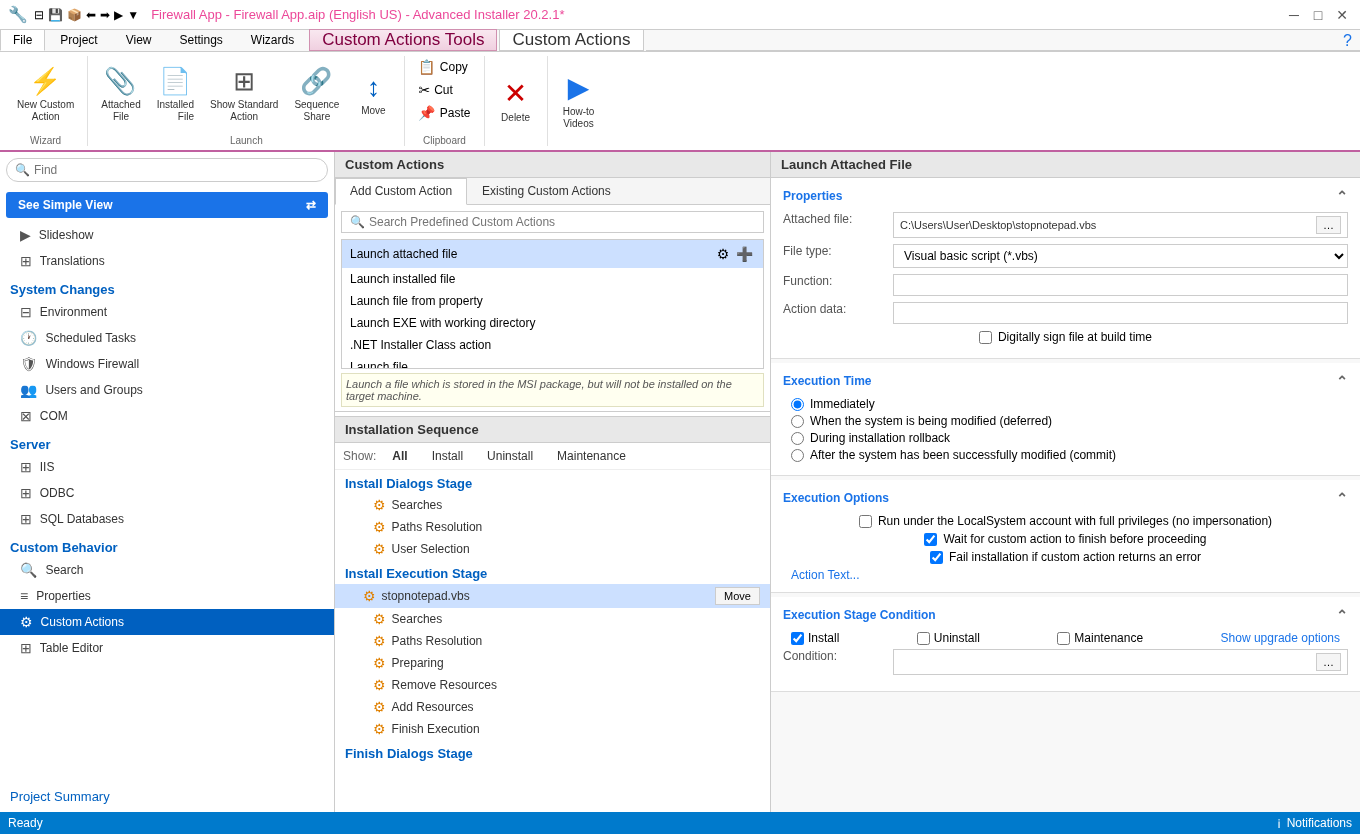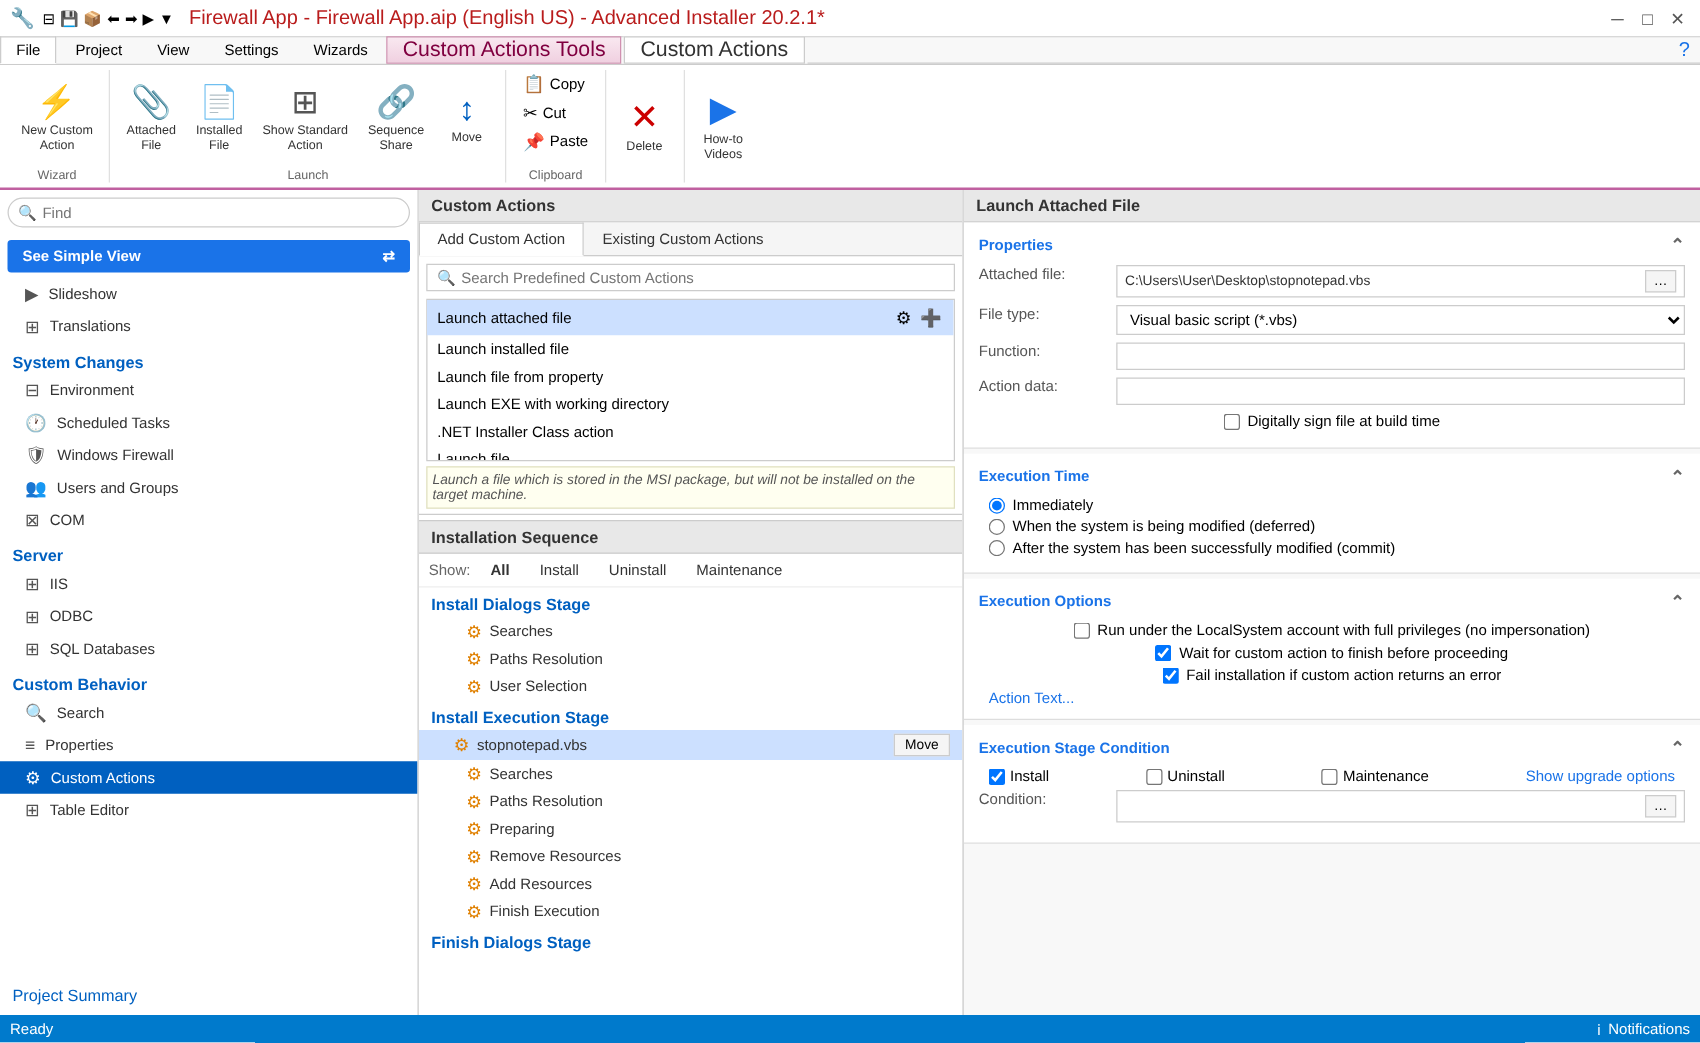--- a/index.html
+++ b/index.html
@@ -1,20 +1,20 @@
 <!DOCTYPE html>
 <html><head>
   <meta charset="utf-8">
   <style>
     * { box-sizing: border-box; margin: 0; padding: 0; font-family: 'Segoe UI', Arial, sans-serif; font-size: 12px; }
     body { background: #f0f0f0; width: 1360px; height: 834px; overflow: hidden; display: flex; flex-direction: column; }
 
     
     .title-bar { background: #fff; display: flex; align-items: center; height: 30px; border-bottom: 1px solid #ccc; padding: 0 8px; }
-    .title-bar-title { flex: 1; font-size: 16px; color: #b91c1c; }
+    .title-bar-title { flex: 1; font-size: 13px; color: #ec4899; }
     .title-bar-buttons { display: flex; gap: 4px; }
     .title-bar-btn { width: 20px; height: 20px; background: none; border: none; cursor: pointer; font-size: 14px; color: #555; display: flex; align-items: center; justify-content: center; }
 
     
     .ribbon-tabs { display: flex; background: #f8f8f8; border-bottom: 1px solid #ccc; height: 22px; align-items: flex-end; }
     .ribbon-tab { padding: 3px 12px; font-size: 12px; cursor: pointer; border: 1px solid transparent; margin-right: 2px; height: 22px; display: flex; align-items: center; }
     .ribbon-tab.active { background: #fff; border-color: #ccc; border-bottom-color: #fff; }
     .ribbon-tab-group { background: linear-gradient(to bottom, #f9e8f0, #f0d0e0); padding: 3px 12px; font-size: 17px; cursor: pointer; border: 1px solid #d090b0; margin-right: 2px; height: 22px; display: flex; align-items: center; color: #800040; }
     .ribbon-tab-group.sub { background: #fff; color: #333; border-color: #ccc; }
 
@@ -151,21 +151,21 @@
 
   <div class="ribbon-section">
     <div class="ribbon-section-content" style="gap:2px;">
       <div class="ribbon-btn">
         <div class="icon" style="font-size:26px; color:#0060c0;">📎</div>
         <div class="label" style="white-space:pre-line; text-align:center;">Attached
 File</div>
       </div>
       <div class="ribbon-btn">
         <div class="icon" style="font-size:26px; color:#0060c0;">📄</div>
-        <div class="label" style="white-space:pre-line; text-align:center;">Installed
+        <div class="label" style="white-space:pre-line; text-align:right;">Installed
 File</div>
       </div>
       <div class="ribbon-btn">
         <div class="icon" style="font-size:26px; color:#555;">⊞</div>
         <div class="label" style="white-space:pre-line; text-align:center;">Show Standard
 Action</div>
       </div>
       <div class="ribbon-btn">
         <div class="icon" style="font-size:26px; color:#555;">🔗</div>
         <div class="label" style="white-space:pre-line; text-align:center;">Sequence
@@ -441,20 +441,24 @@
       <div class="radio-row">
         <input type="radio" name="exec-time" checked="" style="">
         <span>Immediately</span>
       </div>
       <div class="radio-row">
         <input type="radio" name="exec-time" style="">
         <span>When the system is being modified (deferred)</span>
       </div>
       <div class="radio-row">
         <input type="radio" name="exec-time" style="">
+        <span>During installation rollback</span>
+      </div>
+      <div class="radio-row">
+        <input type="radio" name="exec-time" style="">
         <span>After the system has been successfully modified (commit)</span>
       </div>
     </div>
 
     <div class="prop-section">
       <div class="prop-section-title">
         <span>Execution Options</span>
         <span class="section-collapse">⌃</span>
       </div>
       <div class="prop-checkbox">

